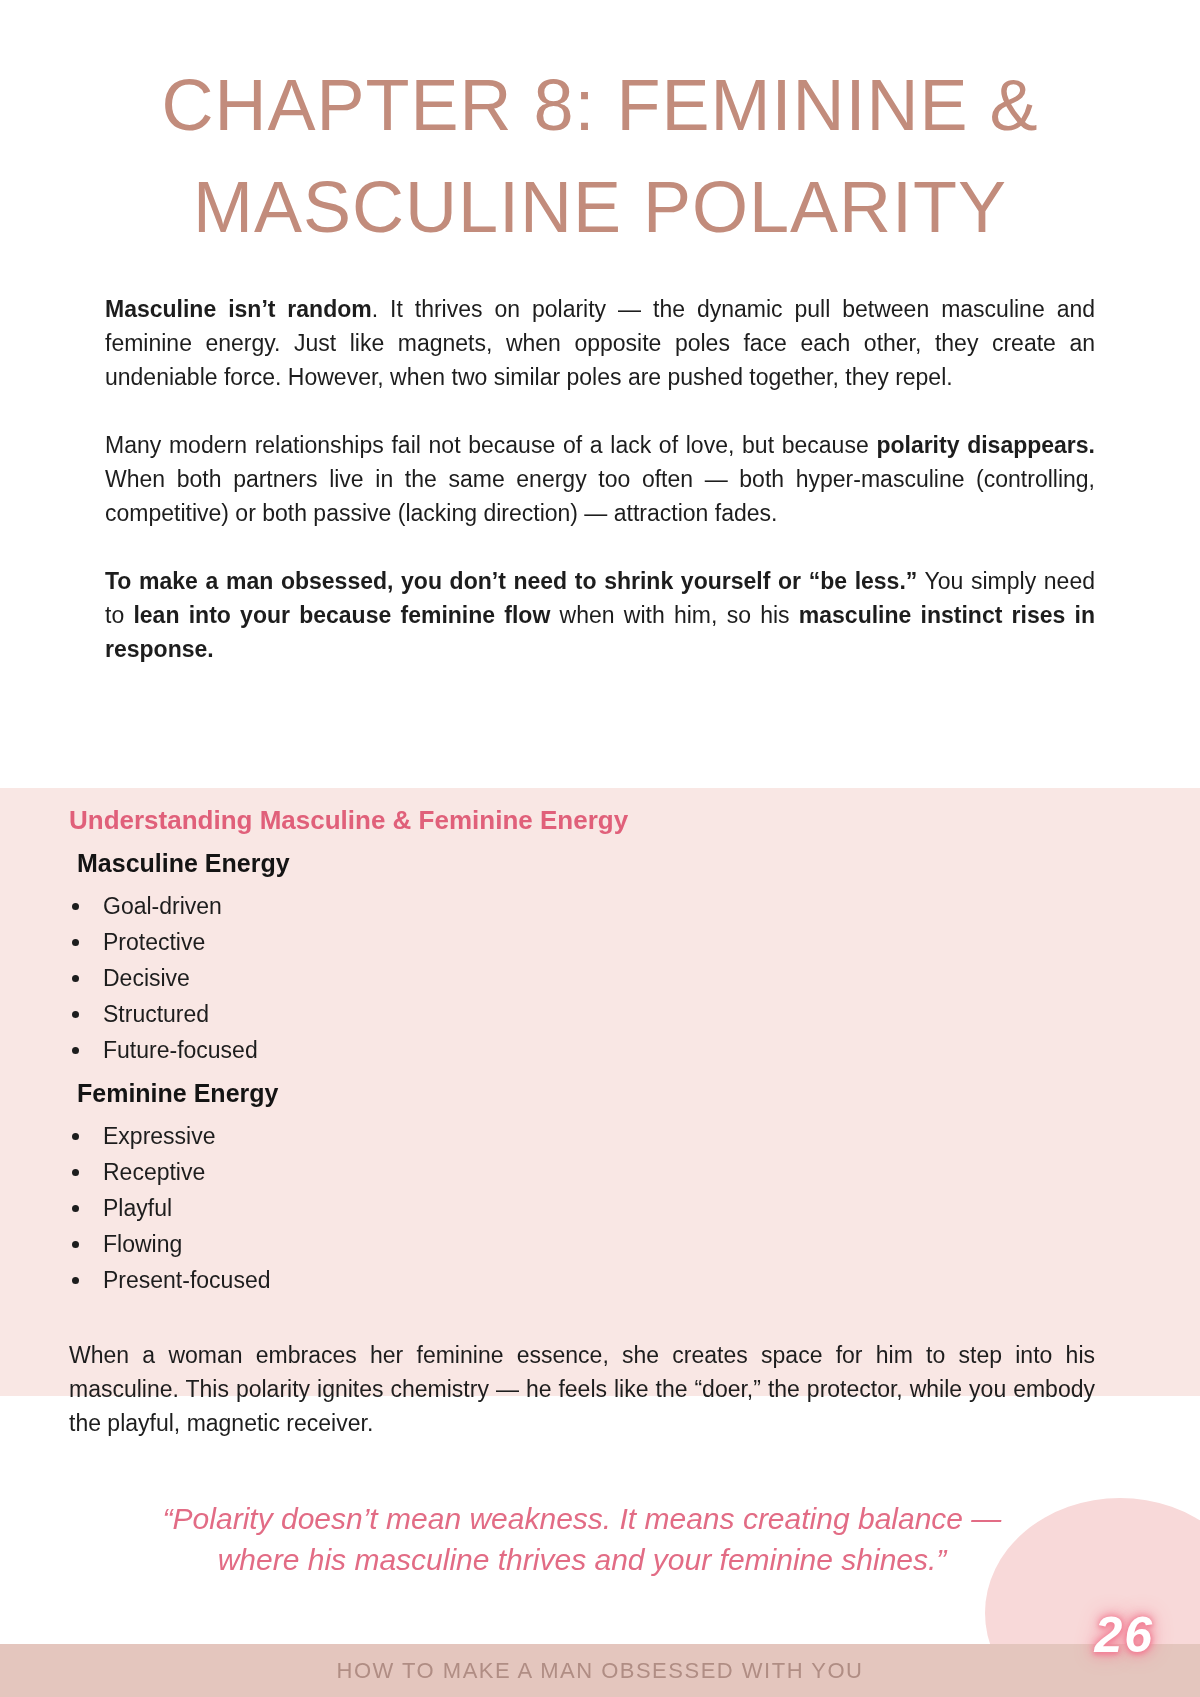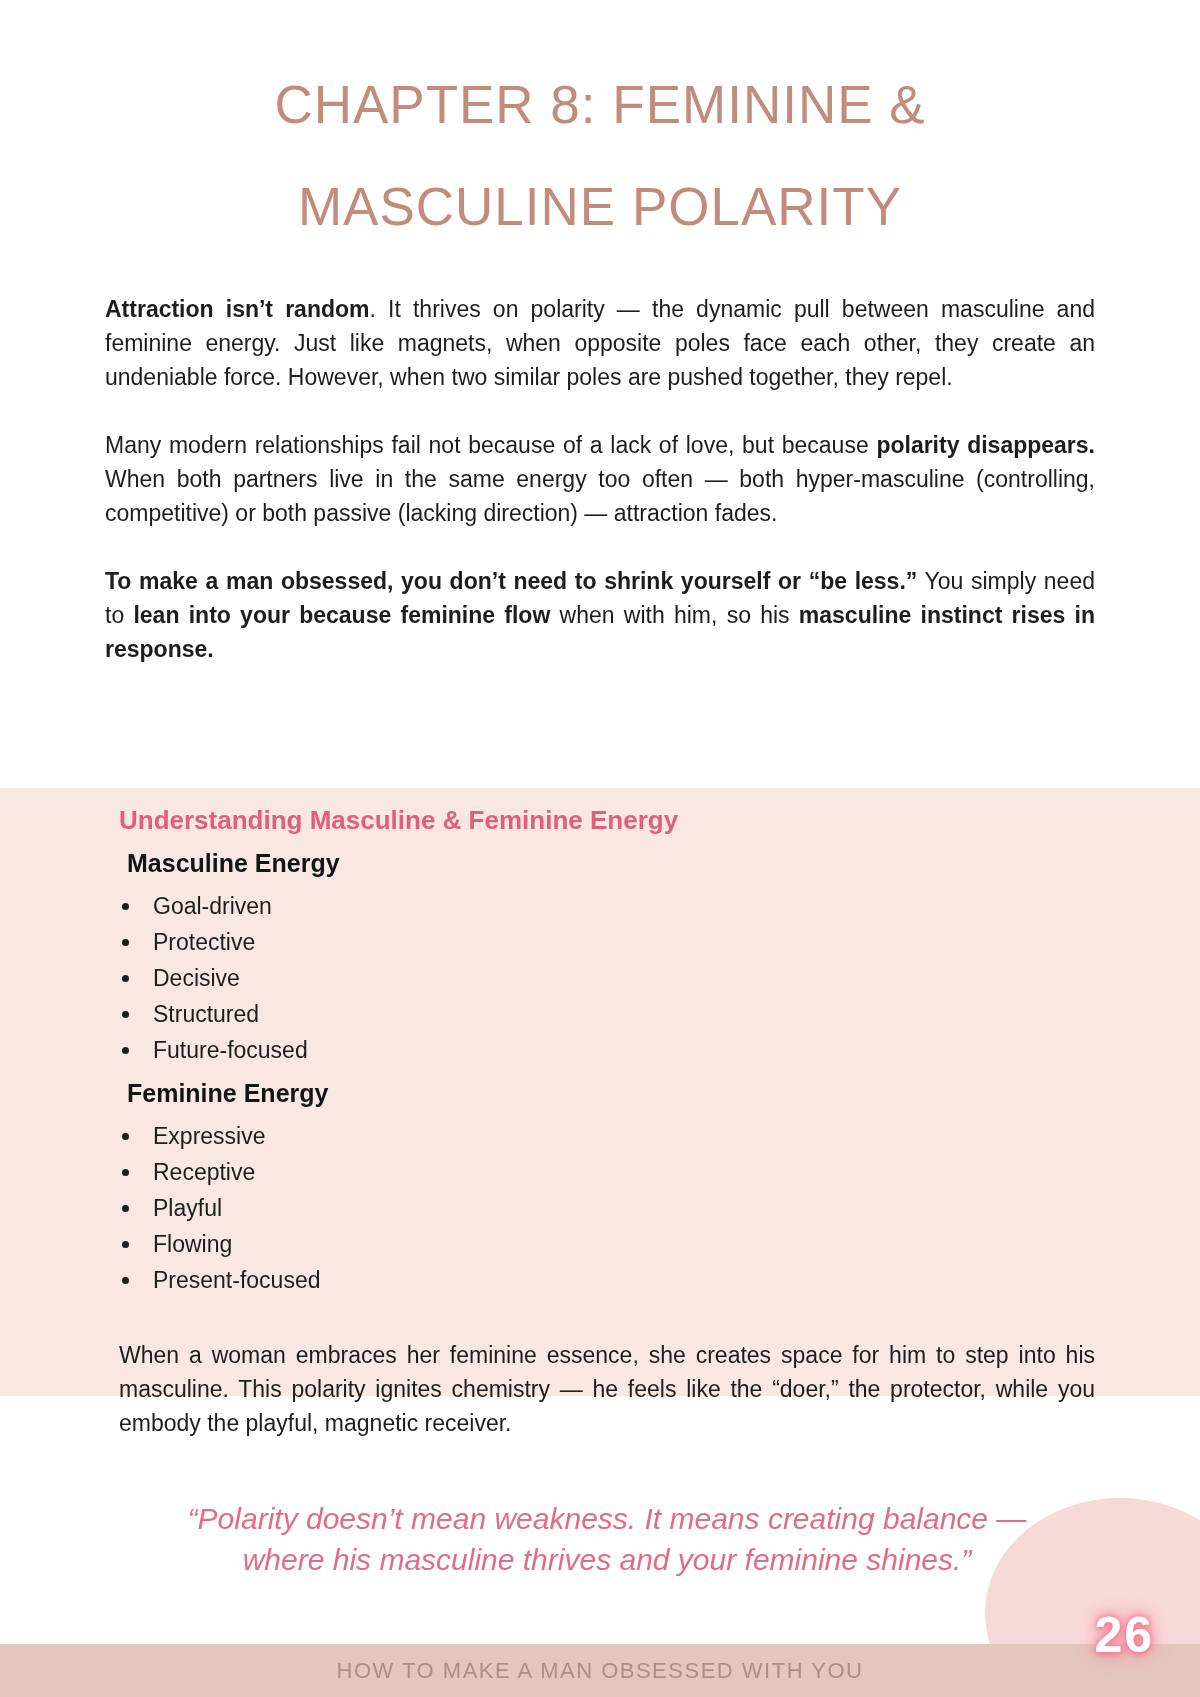--- a/index.html
+++ b/index.html
@@ -12,21 +12,21 @@
     background: var(--page-bg, #ffffff);
     overflow: hidden;
     font-family: "Liberation Sans", sans-serif;
   }
 
   
   .title {
     margin: 0;
     padding: 54px 97px 0;
     text-align: center;
-    font-size: 53px;
+    font-size: 72px;
     font-weight: 400;
     letter-spacing: 1px;
     line-height: 102px;
     color: var(--title, #c28c7c);
   }
   .title-line { display: block; }
 
   
   .intro { padding: 34px 105px 0; }
   .body-par {
@@ -40,21 +40,21 @@
 
   
   .energy {
     position: absolute;
     left: 0;
     top: 788px;
     width: 100%;
     height: 608px;
     background: var(--section-bg, #f9e7e4);
     box-sizing: border-box;
-    padding: 14px 105px 0 119px;
+    padding: 14px 105px 0 69px;
   }
   .energy-heading {
     margin: 0 0 6px;
     font-size: 26px;
     line-height: 36px;
     font-weight: bold;
     color: var(--accent-pink, #e0607a);
   }
   .sub-heading {
     margin: 8px;
@@ -116,41 +116,42 @@
     font-size: 22px;
     letter-spacing: 1.5px;
     color: var(--footer-text, #b08d84);
   }
   .page-number {
     position: absolute;
     right: 46px;
     top: 1606px;
     font-size: 50px;
     font-weight: bold;
+    font-style: italic;
     letter-spacing: 2px;
     color: #ffffff;
     text-shadow:
       0 0 6px var(--badge-glow, #f28398),
       0 0 12px var(--badge-glow, #f28398),
       0 0 22px var(--badge-glow, #f28398),
       0 2px 4px var(--badge-glow, #f28398);
   }
 </style>
 </head>
 <body>
 
 <div class="page">
 
   <h1 class="title">
     <span class="title-line">CHAPTER 8: FEMININE &amp;</span>
     <span class="title-line">MASCULINE POLARITY</span>
   </h1>
 
   <div class="intro">
-    <p class="body-par"><span class="b">Attraction isn’t random</span><span>. It thrives on polarity — the dynamic pull between masculine and feminine energy. Just like magnets, when opposite poles face each other, they create an undeniable force. However, when two similar poles are pushed together, they repel.</span></p>
+    <p class="body-par"><span class="b">Masculine isn’t random</span><span>. It thrives on polarity — the dynamic pull between masculine and feminine energy. Just like magnets, when opposite poles face each other, they create an undeniable force. However, when two similar poles are pushed together, they repel.</span></p>
     <p class="body-par"><span>Many modern relationships fail not because of a lack of love, but because </span><span class="b">polarity disappears.</span><span> When both partners live in the same energy too often — both hyper-masculine (controlling, competitive) or both passive (lacking direction) — attraction fades.</span></p>
     <p class="body-par"><span class="b">To make a man obsessed, you don’t need to shrink yourself or “be less.”</span><span> You simply need to </span><span class="b">lean into your because feminine flow</span><span> when with him, so his </span><span class="b">masculine instinct rises in response.</span></p>
   </div>
 
   <section class="energy">
     <h2 class="energy-heading">Understanding Masculine &amp; Feminine Energy</h2>
 
     <h3 class="sub-heading">Masculine Energy</h3>
     <ul>
         <li>Goal-driven</li>

